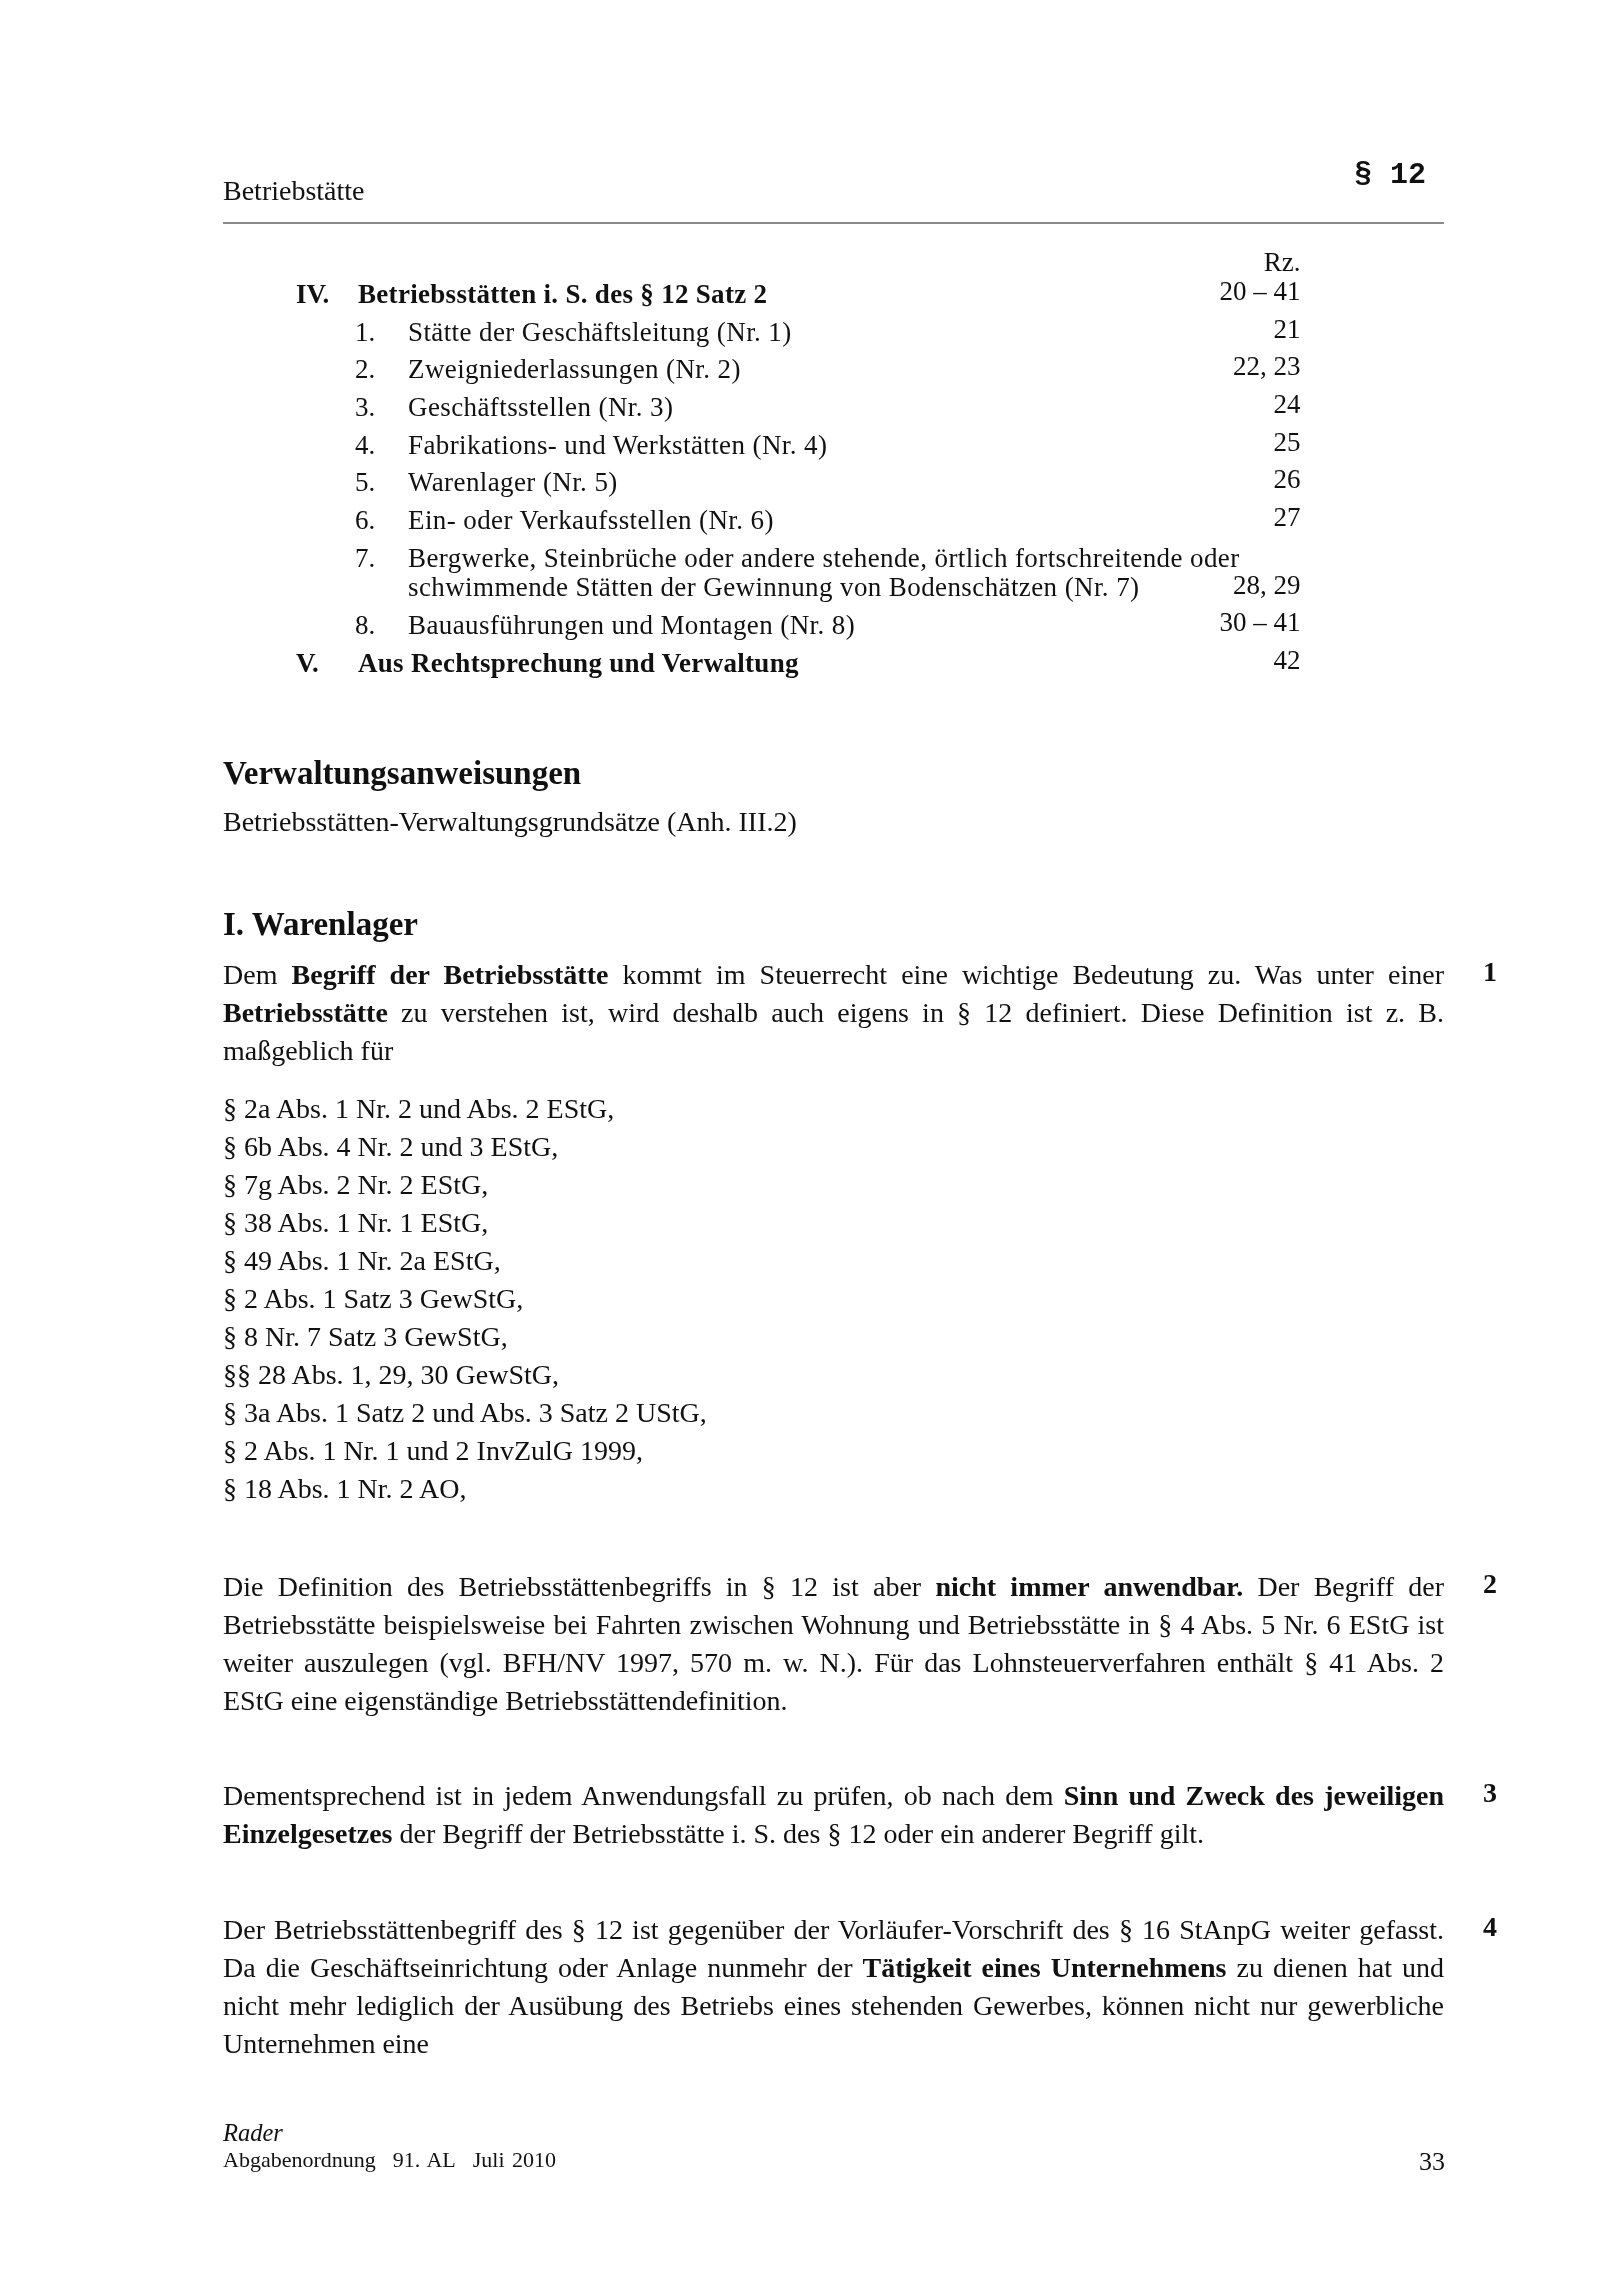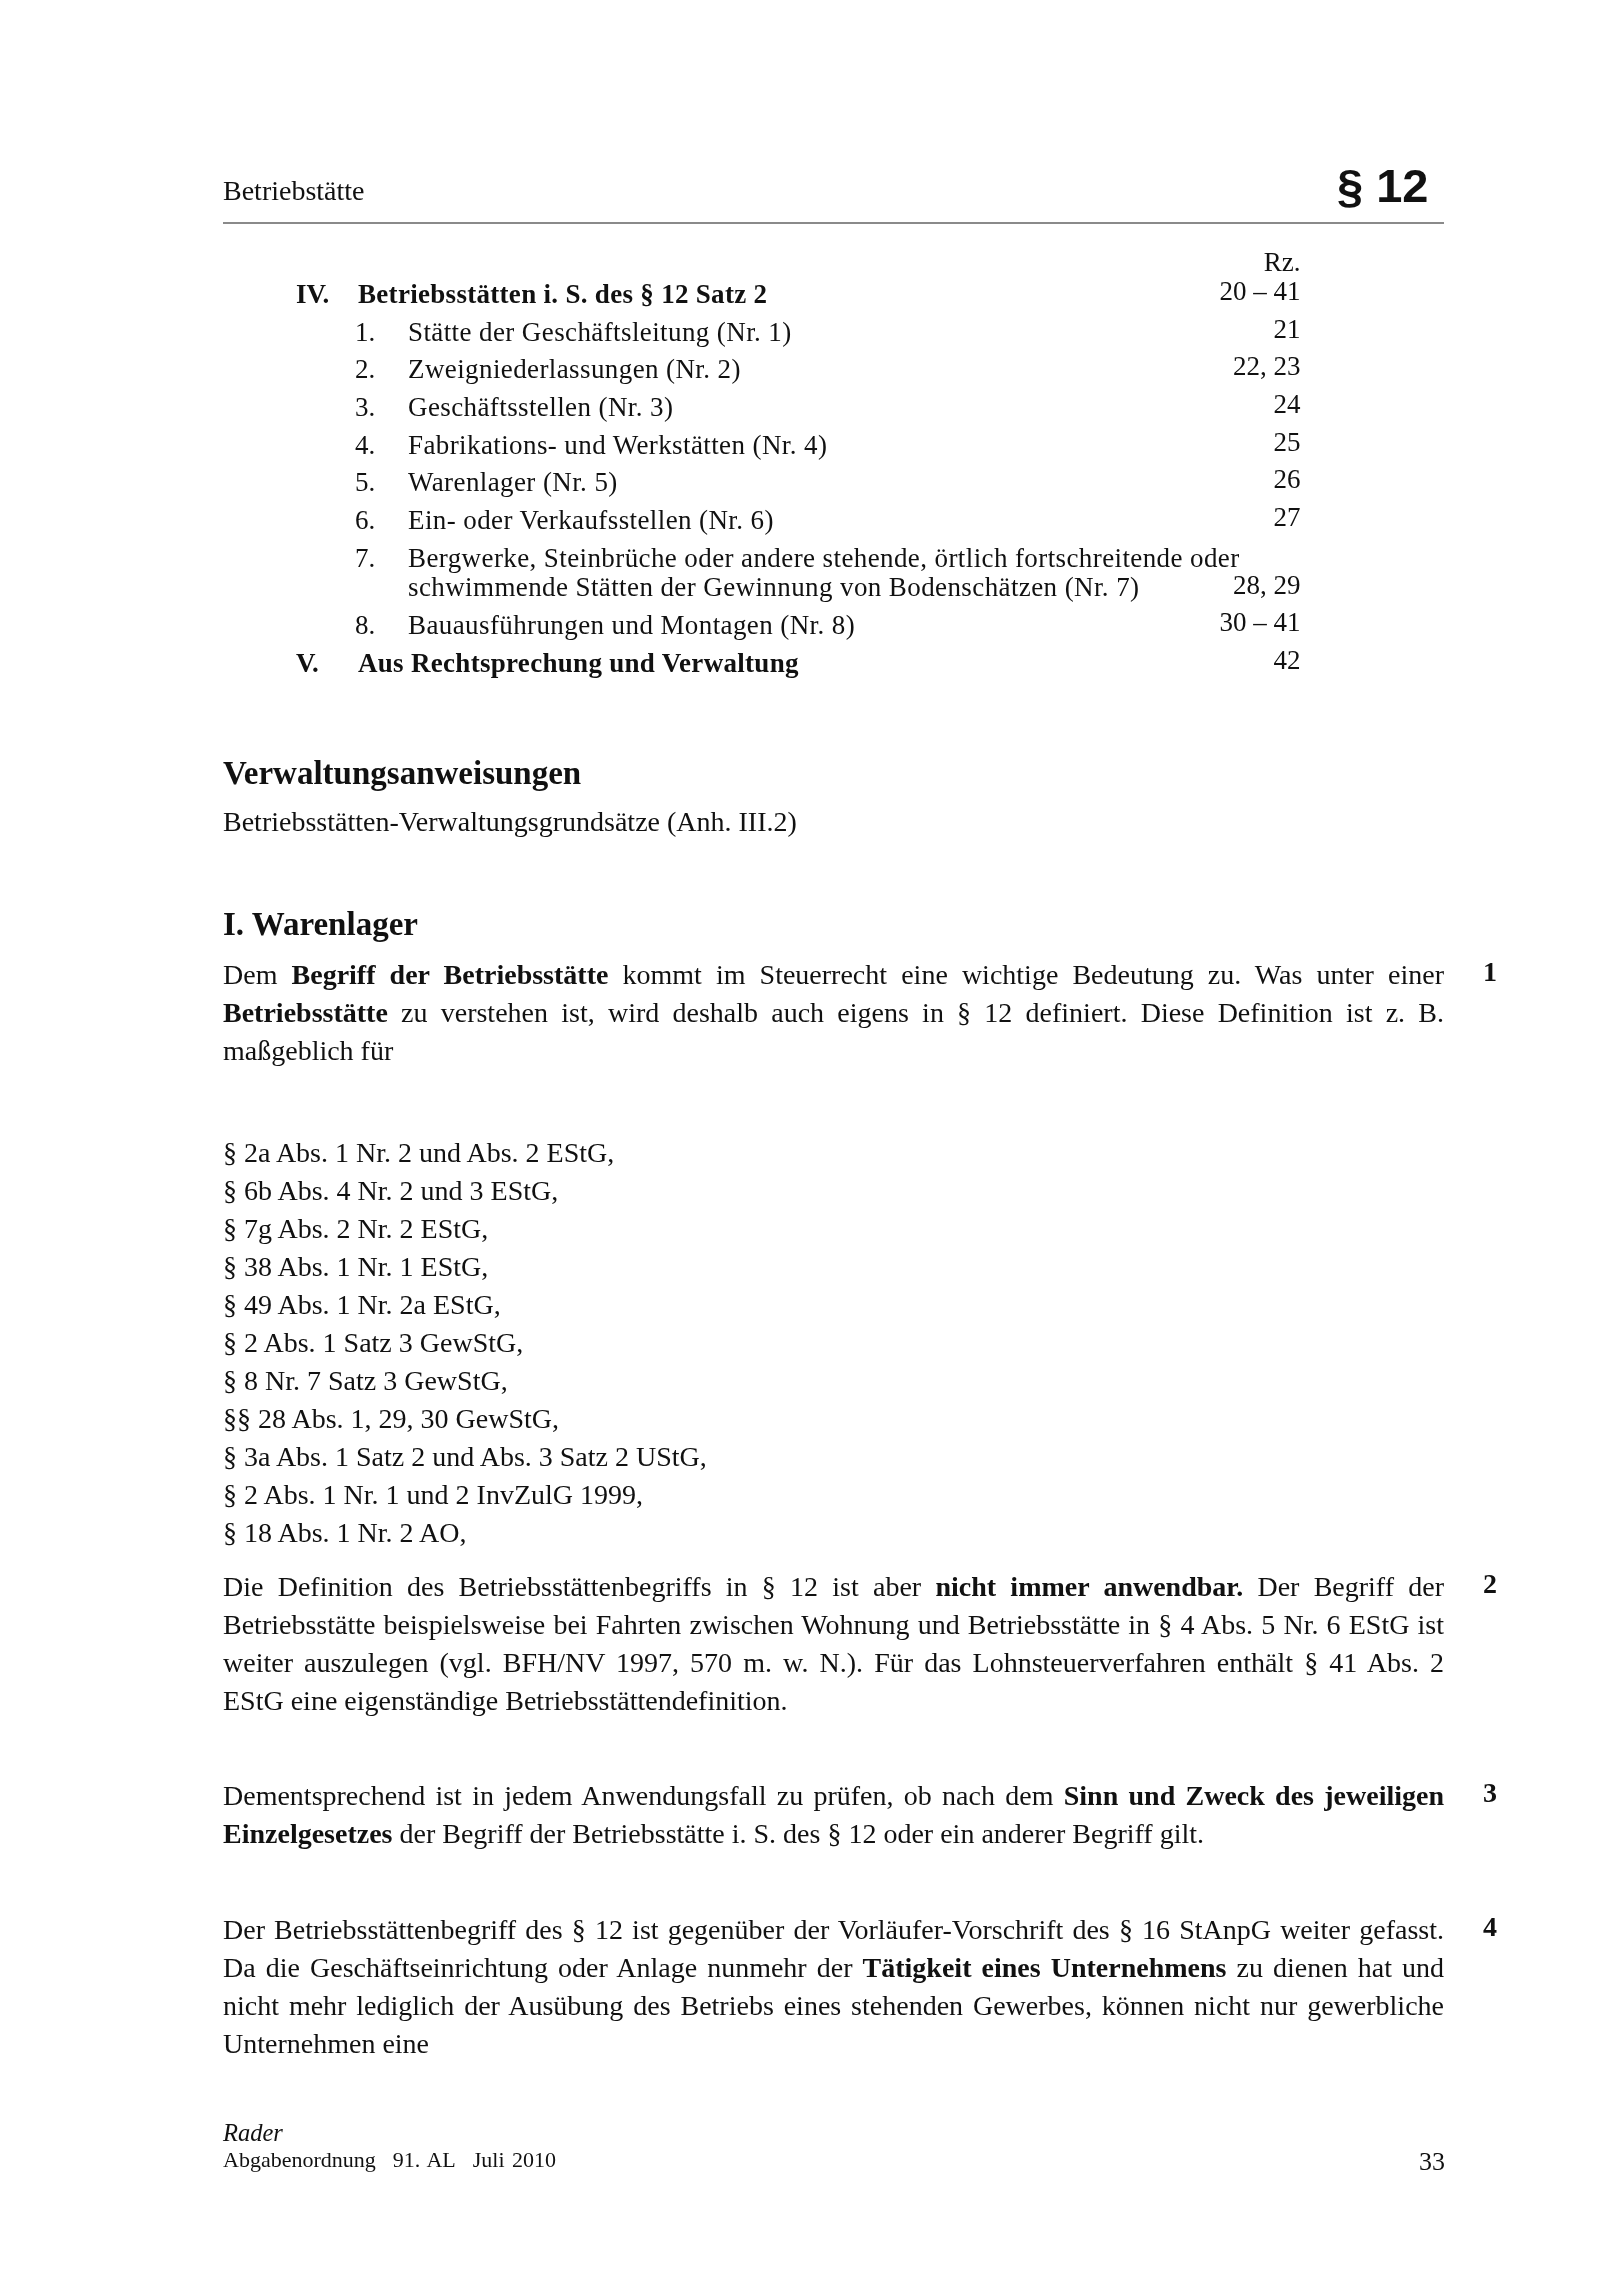--- a/index.html
+++ b/index.html
@@ -2,22 +2,22 @@
 <html style="font-size:15px"><head>
 <meta charset="utf-8">
 <style>
   html, body { margin: 0; padding: 0; background: #ffffff; }
   body {
     width: 1623px; height: 2291px; position: relative; overflow: hidden;
     font-family: "Liberation Serif", "DejaVu Serif", serif; color: #111;
   }
   .abs { position: absolute; }
   .hdr-left { left: 223px; top: 175px; font-size: 28px; }
-  .hdr-right { left: 1337px; width: 106px; text-align: left; top: 158px;
-    font-family: Liberation Sans, sans-serif; font-weight: bold; font-size: 47px; }
+  .hdr-right { left: 1337px; width: 106px; text-align: center; top: 158px;
+    font-family: Liberation Mono, monospace; font-weight: bold; font-size: 30px; }
   .hdr-rule { left: 223px; top: 222px; width: 1221px; height: 1.9px; background: #8a8a8a; }
 
   .toc { left: 223px; top: 247px; width: 1083px; font-size: 27px; }
   .rz-head { position: absolute; top: 0; right: 5.6px; }
   .toc-row { position: absolute; left: 0; width: 1083px; }
   .toc-num { position: absolute; text-align: right; }
   .toc-text { position: absolute; }
   .toc-rz { position: absolute; right: 5.6px; text-align: right; bottom: 0; }
   .lvl1 .toc-num { left: 73px; font-weight: bold; }
   .lvl1 .toc-text { left: 135px; font-weight: bold; letter-spacing: 0.3px; }
@@ -101,21 +101,21 @@
 </div>
 
 <div class="abs h2" style="top:739px;">Verwaltungsanweisungen</div>
 <div class="abs lead" style="top:806px;">Betriebsstätten-Verwaltungsgrundsätze (Anh. III.2)</div>
 
 <div class="abs h2" style="top:890px;">I. Warenlager</div>
 
 <div class="abs para" style="top:956px;"><span>Dem </span><b>Begriff der Betriebsstätte</b><span> kommt im Steuerrecht eine wichtige Bedeutung zu. Was unter einer </span><b>Betriebsstätte</b><span> zu verstehen ist, wird deshalb auch eigens in § 12 definiert. Diese Definition ist z. B. maßgeblich für</span></div>
 <div class="abs mnum" style="top:956px;">1</div>
 
-<div class="abs reflist" style="top:1134px;">
+<div class="abs reflist" style="top:1090px;">
   <div>§ 2a Abs. 1 Nr. 2 und Abs. 2 EStG,</div>
   <div>§ 6b Abs. 4 Nr. 2 und 3 EStG,</div>
   <div>§ 7g Abs. 2 Nr. 2 EStG,</div>
   <div>§ 38 Abs. 1 Nr. 1 EStG,</div>
   <div>§ 49 Abs. 1 Nr. 2a EStG,</div>
   <div>§ 2 Abs. 1 Satz 3 GewStG,</div>
   <div>§ 8 Nr. 7 Satz 3 GewStG,</div>
   <div>§§ 28 Abs. 1, 29, 30 GewStG,</div>
   <div>§ 3a Abs. 1 Satz 2 und Abs. 3 Satz 2 UStG,</div>
   <div>§ 2 Abs. 1 Nr. 1 und 2 InvZulG 1999,</div>

